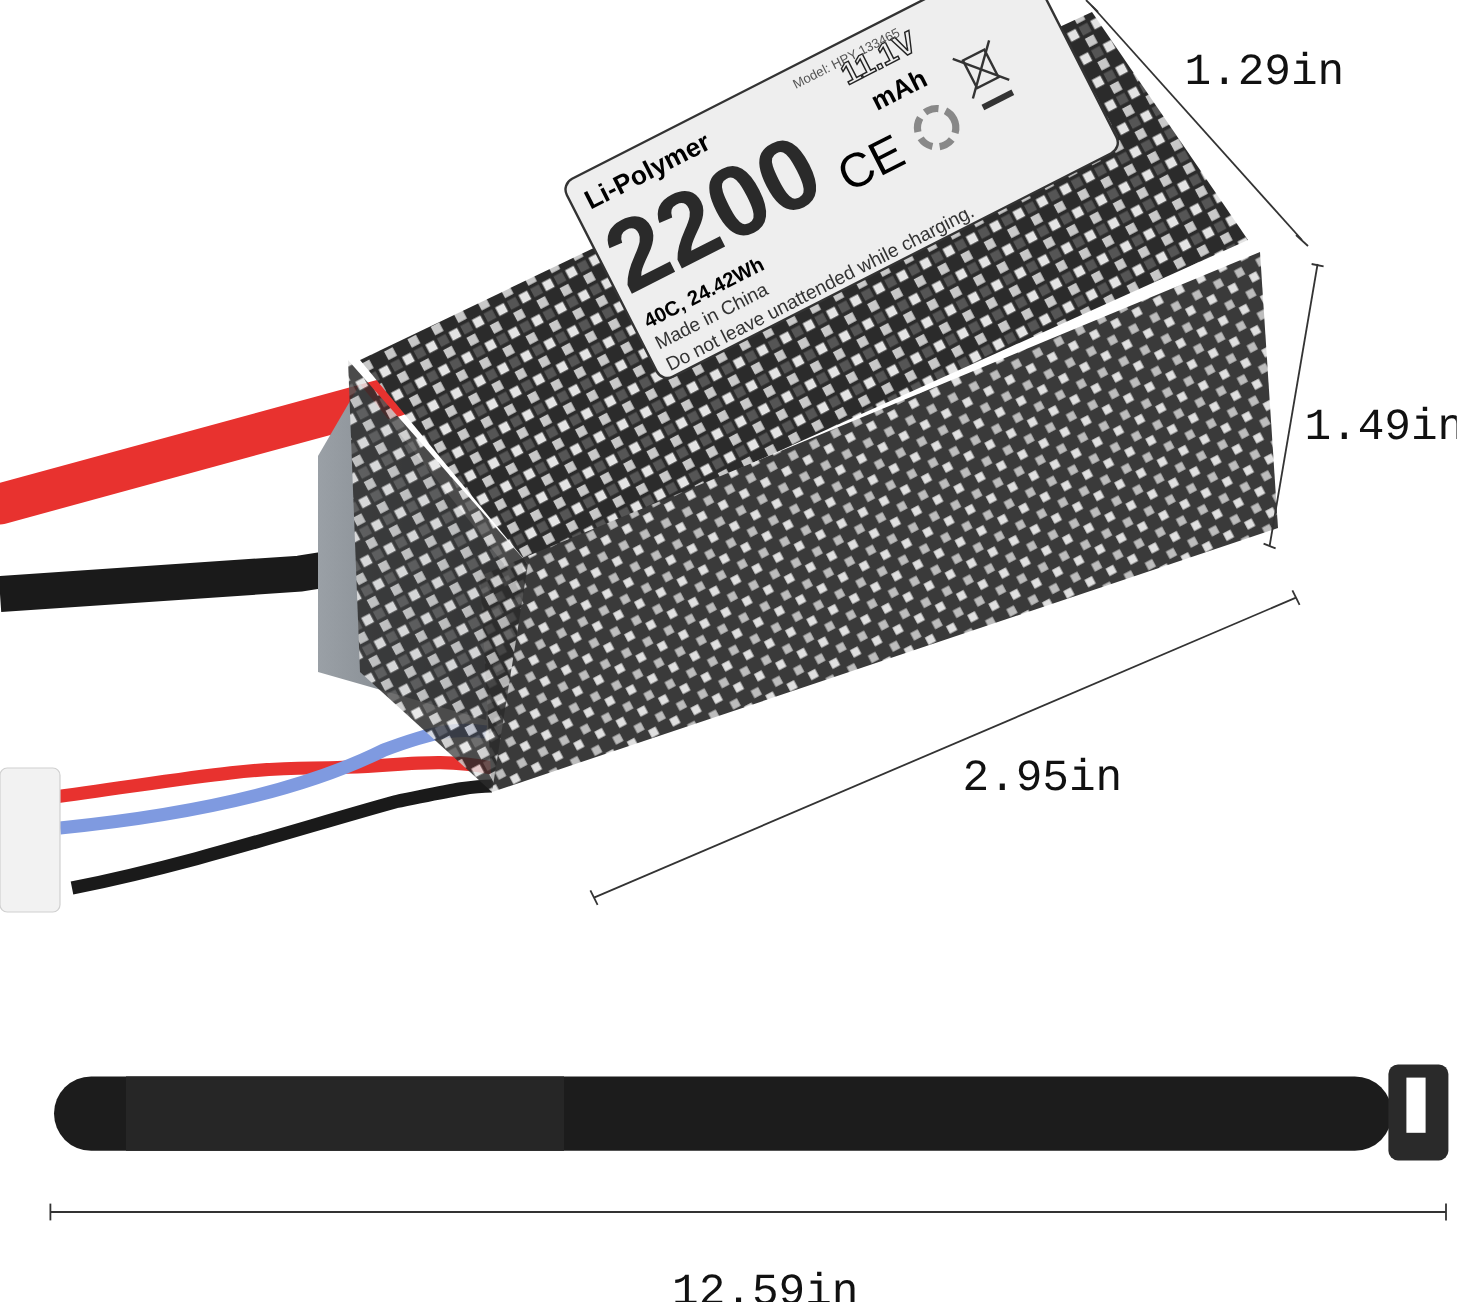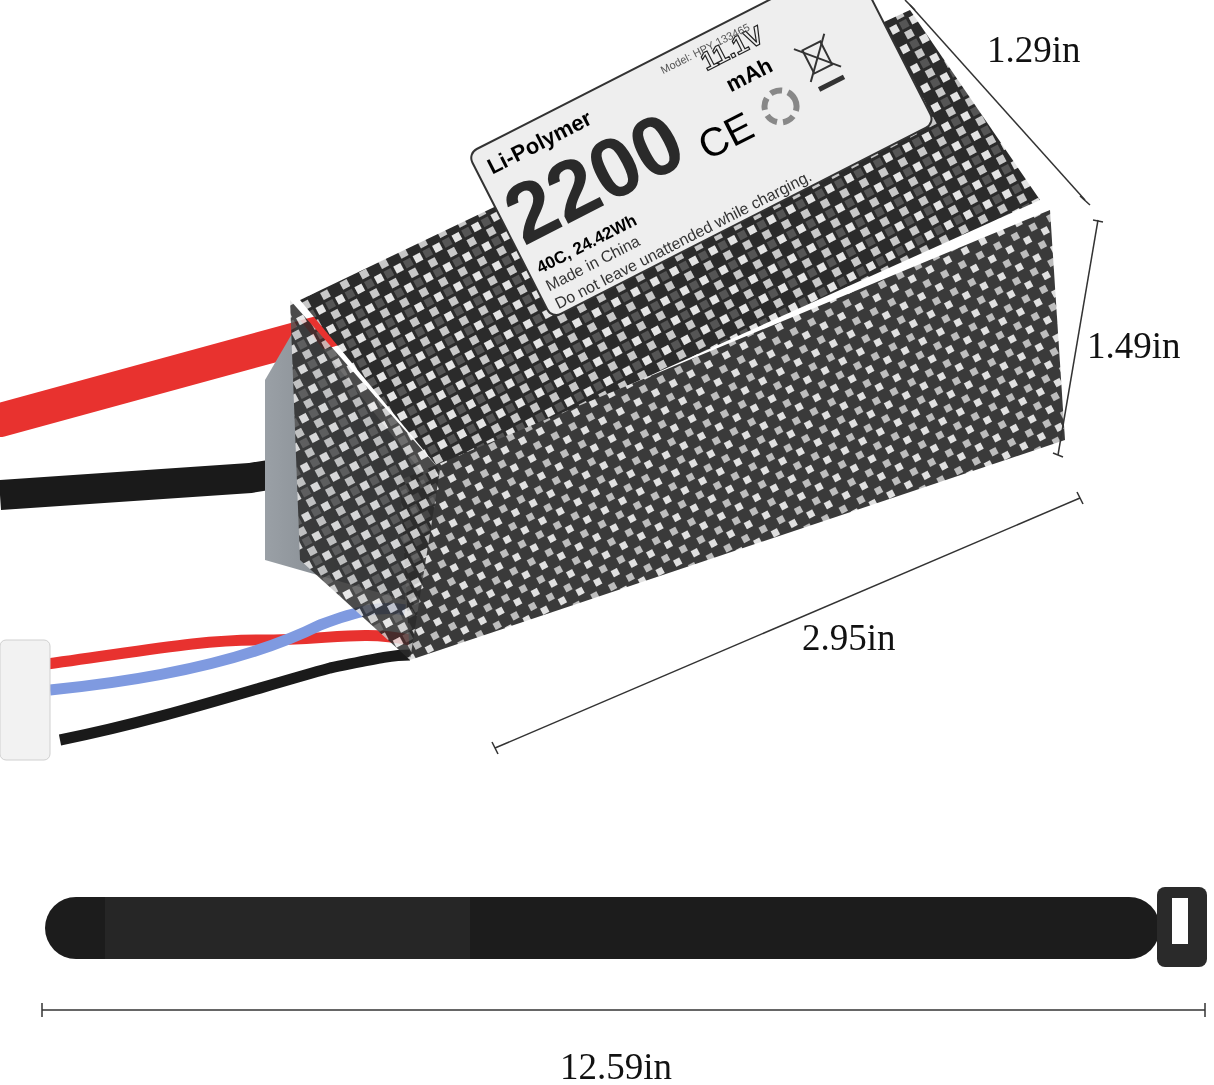--- a/index.html
+++ b/index.html
@@ -1,21 +1,21 @@
 <!DOCTYPE html>
 <html><head>
 <meta charset="utf-8">
 <style>
   html, body { margin: 0; padding: 0; }
   body {
     width: 1214px; height: 1085px; position: relative; overflow: hidden;
     background: #ffffff; font-family: "Liberation Sans", sans-serif; color: #111;
   }
   .abs { position: absolute; }
-  .dim-label { position: absolute; font-size: 37px; color: #111; font-family: Liberation Serif, serif; }
+  .dim-label { position: absolute; font-size: 37px; color: #111; font-family: Liberation Mono, monospace; margin-top: 12px; }
   svg text { font-family: "Liberation Sans", sans-serif; }
 </style>
 </head>
 <body>
 
 <svg class="abs" style="left:0;top:0" width="1214" height="1085" viewBox="0 0 1214 1085">
   <defs>
     <pattern id="cf" width="22" height="22" patternUnits="userSpaceOnUse" patternTransform="rotate(-28)">
       <rect width="22" height="22" fill="#2b2b2b"></rect>
       <rect x="2" y="2" width="8" height="8" fill="#e4e4e4"></rect>

